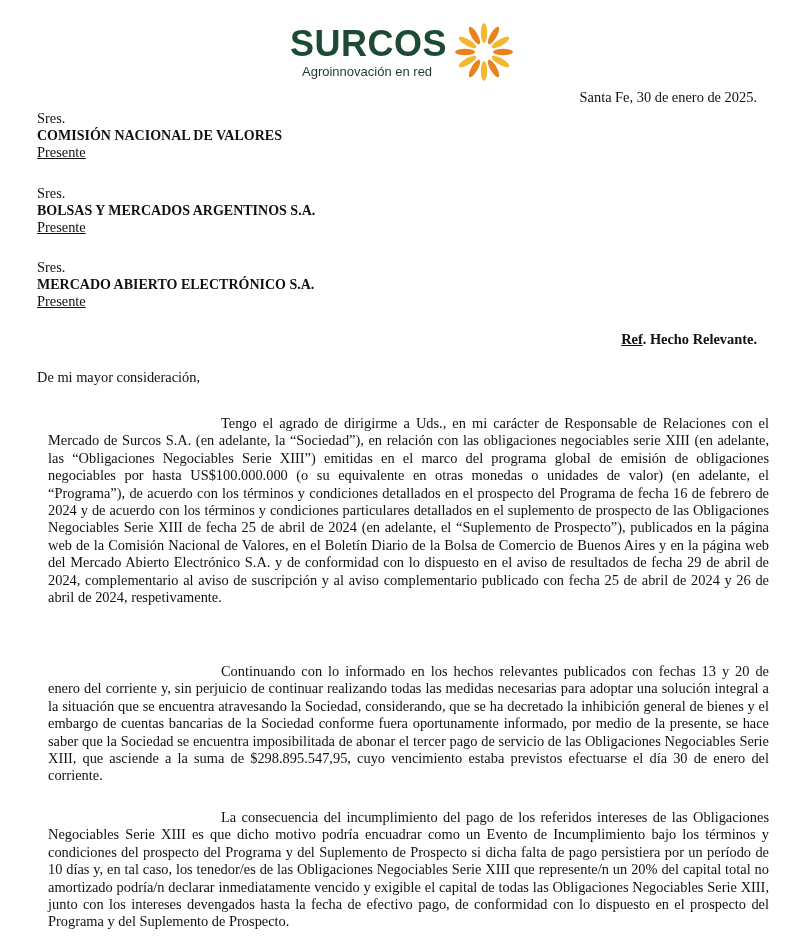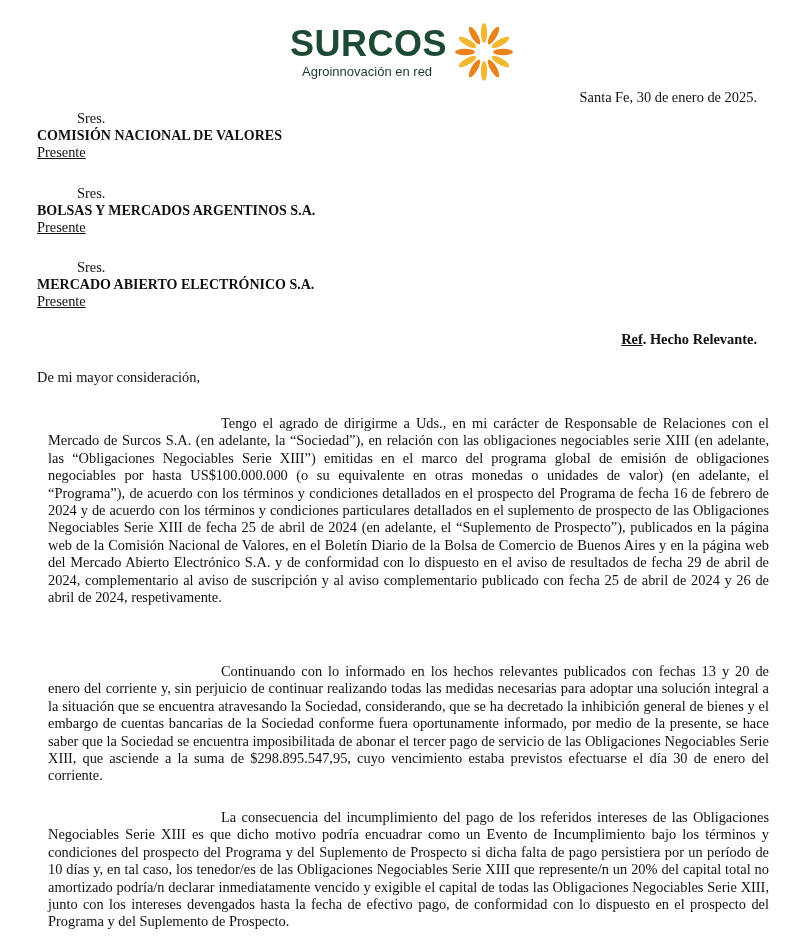--- a/index.html
+++ b/index.html
@@ -4,21 +4,21 @@
   <style>
     html, body { margin: 0; padding: 0; background: #ffffff; }
     body { width: 800px; height: 949px; overflow: hidden; position: relative; color: #111; }
     .page { position: relative; width: 800px; height: 949px; font-family: "Liberation Serif", serif; font-size: 14.4px; }
     .logo { position: absolute; left: 290px; top: 12px; width: 240px; height: 70px; }
     .logo-word { position: absolute; left: 0; top: 14px; font-family: "Liberation Sans", sans-serif; font-weight: bold; font-size: 36px; color: #1d4a35; letter-spacing: 0.5px; line-height: 36px; }
     .logo-tag { position: absolute; left: 12px; top: 54px; font-family: "Liberation Sans", sans-serif; font-size: 13px; color: #1d3a2c; line-height: 12px; }
     .logo-sun { position: absolute; left: 162px; top: 8px; width: 64px; height: 64px; }
     .date { position: absolute; right: 43px; top: 88px; line-height: 18px; }
     .addr { position: absolute; left: 37px; line-height: 17px; }
-    .addr .sres { display: block; margin-left: 40px; }
+    .addr .sres { display: block; }
     .addr .name { display: block; font-weight: bold; font-size: 14px; }
     .addr .pres { display: block; text-decoration: underline; }
     .ref { position: absolute; right: 43px; top: 330px; font-weight: bold; line-height: 18px; }
     .ref u { text-decoration: underline; }
     .greet { position: absolute; left: 37px; top: 368px; line-height: 18px; }
     .para { position: absolute; left: 37px; width: 721px; text-align: justify; text-indent: 173px; line-height: 17.4px; margin: 11px; }
   </style>
 </head>
 <body>
 

